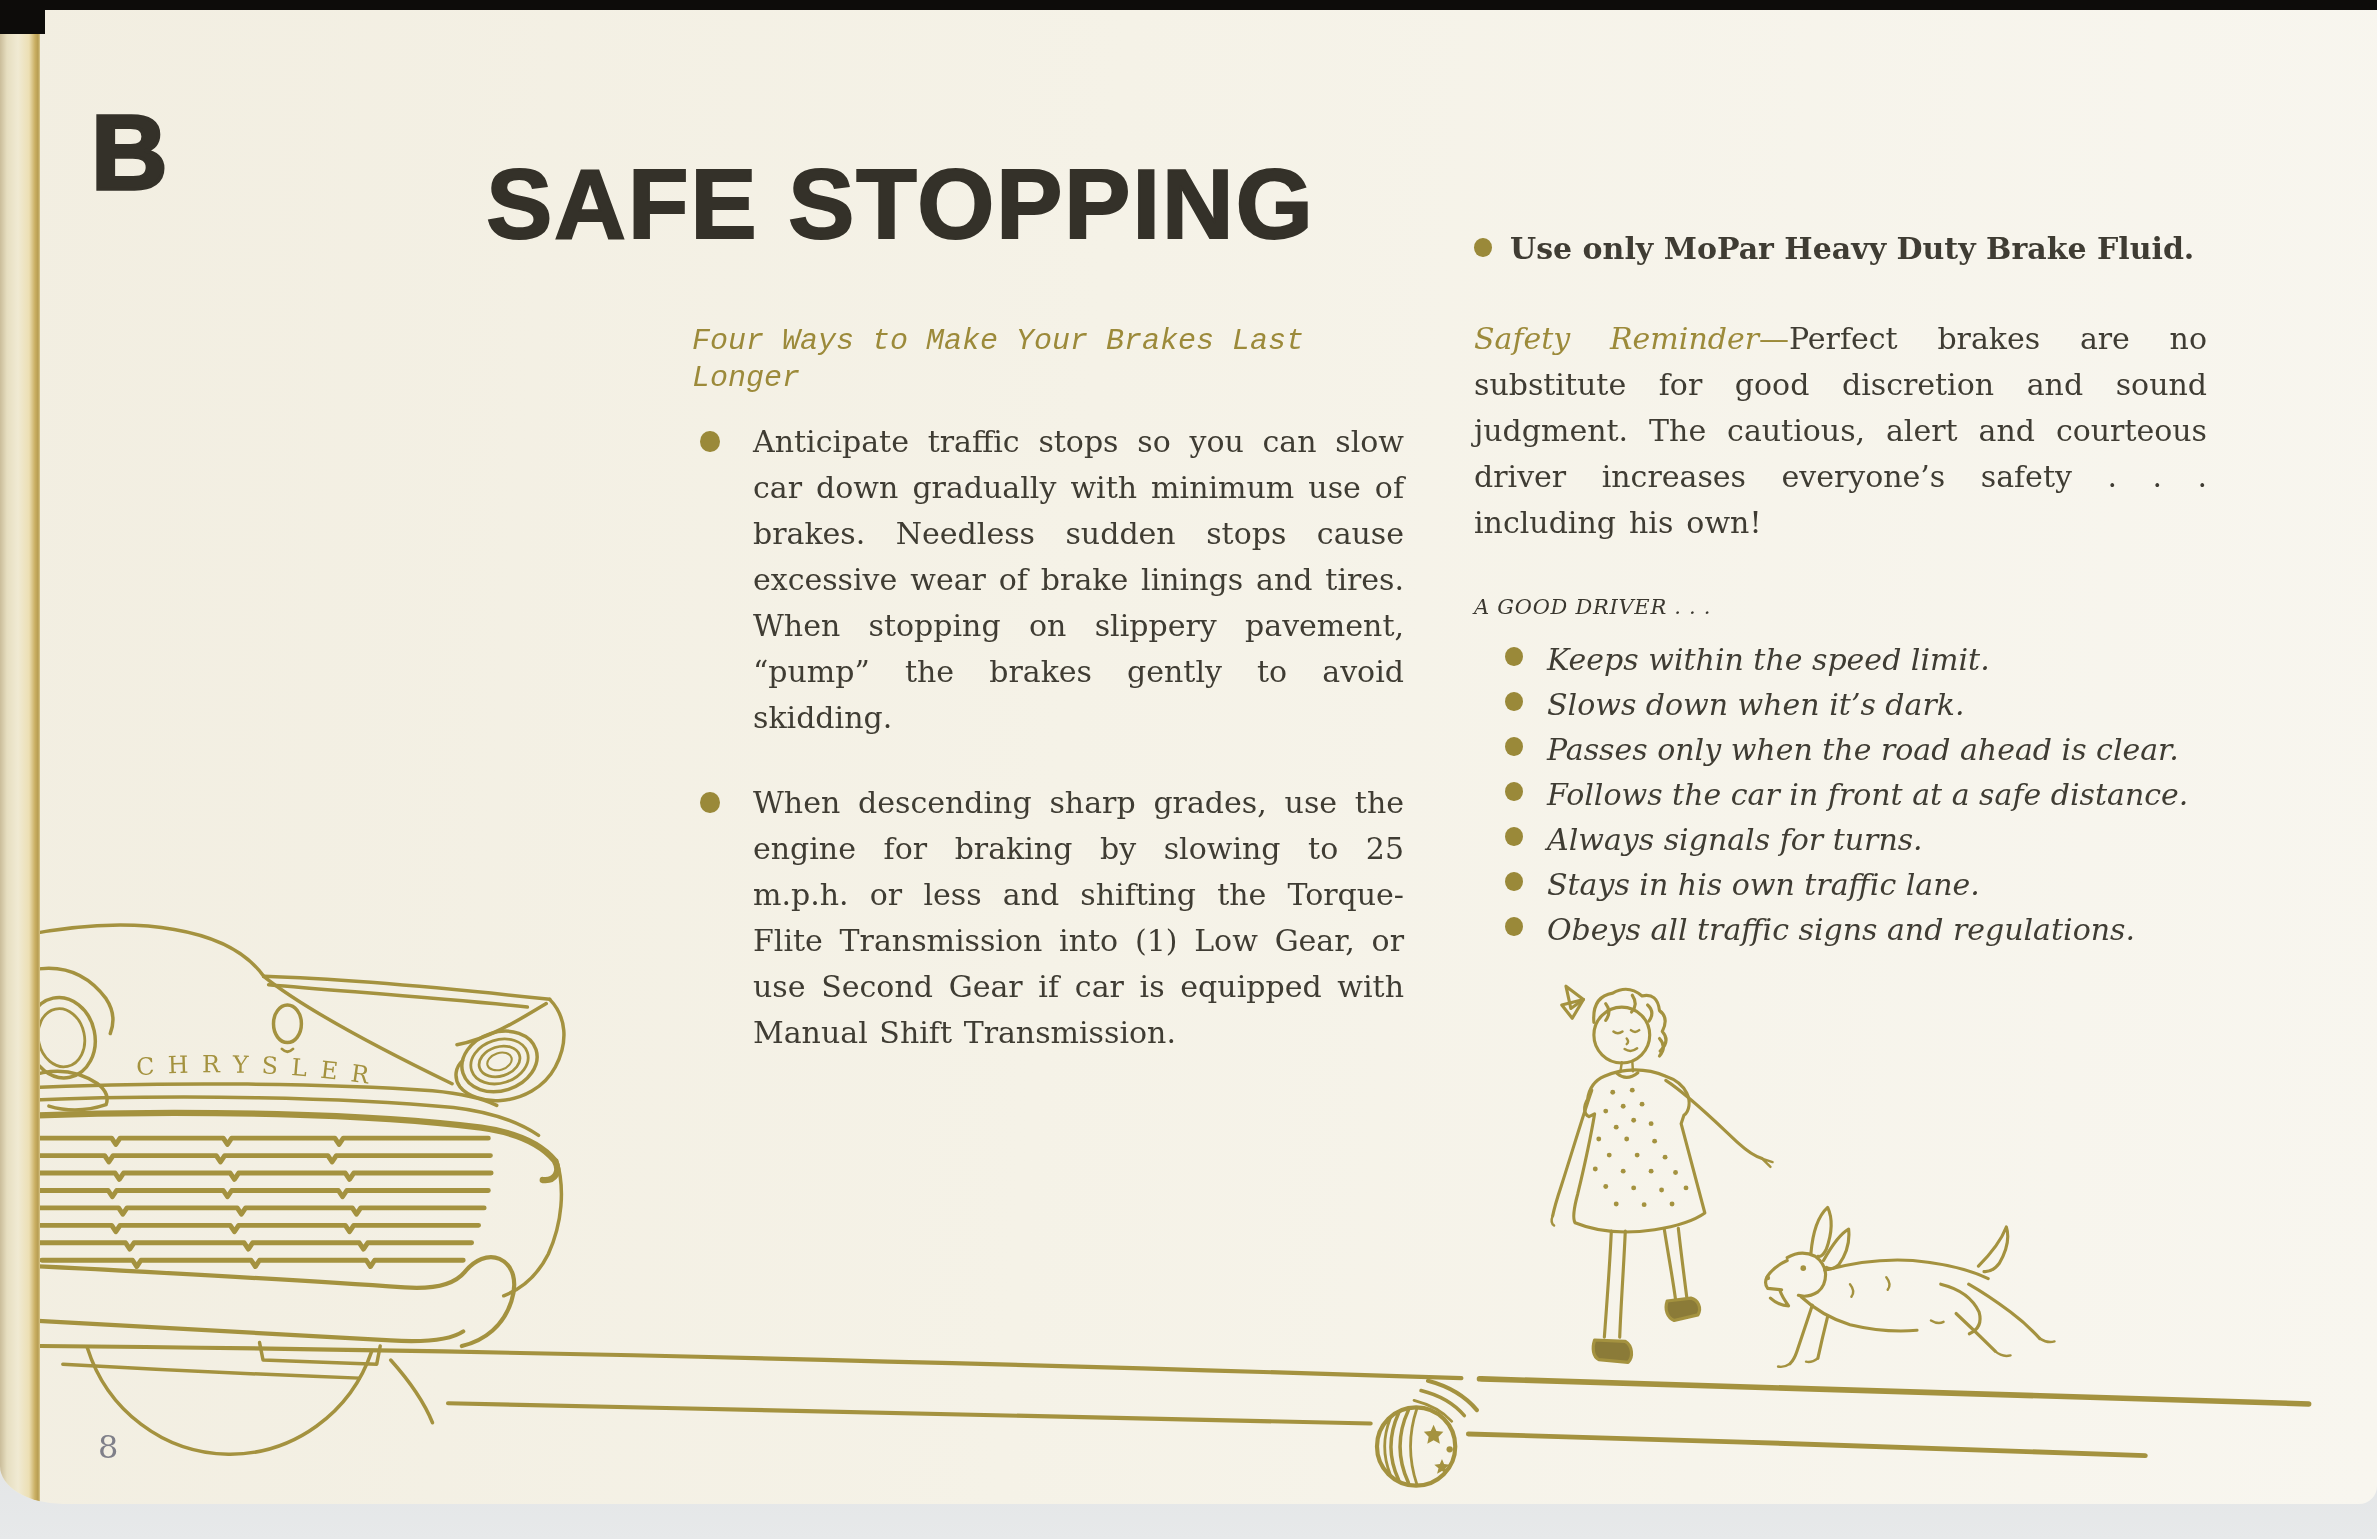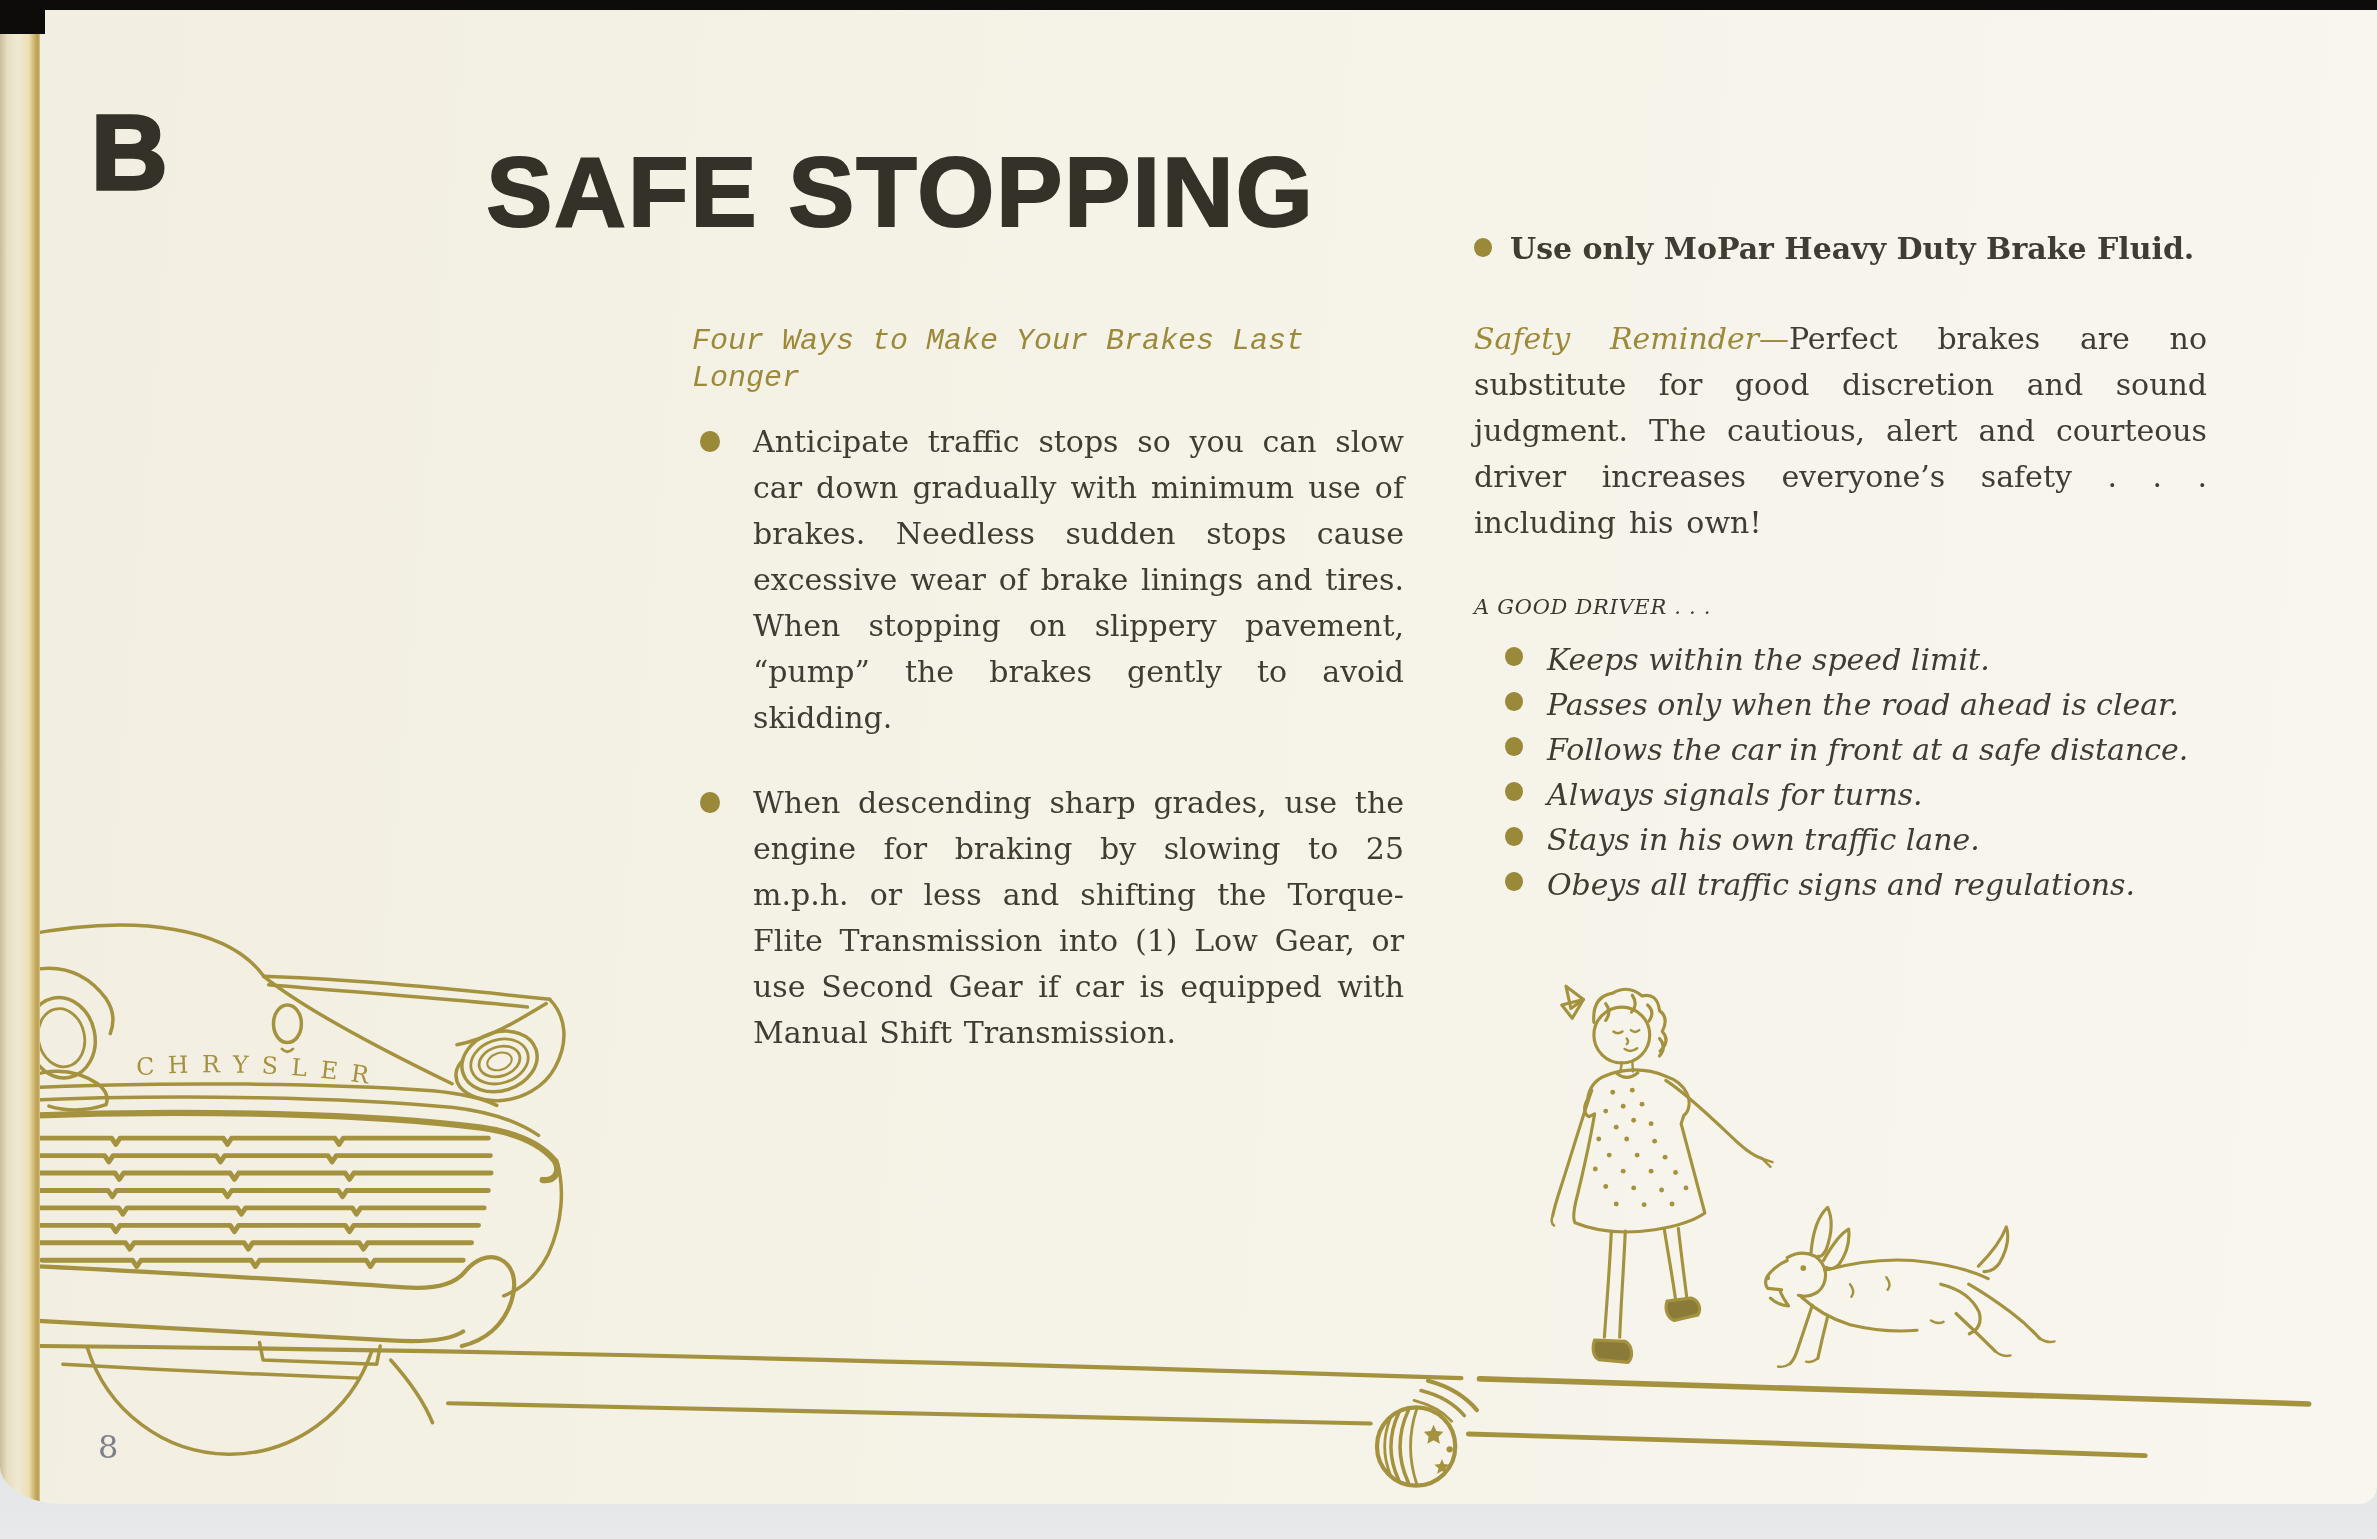--- a/index.html
+++ b/index.html
@@ -9,21 +9,21 @@
         background:linear-gradient(95deg,#f2eee1 0%,#f5f2e7 45%,#f8f6ef 100%);
         border-bottom-left-radius:63px 38px;border-bottom-right-radius:18px;overflow:hidden;}
   .edge-left{position:absolute;top:0;left:0;width:40px;height:100%;z-index:5;
         background:linear-gradient(90deg,#cabd9a 0px,#e6dec0 7px,#f0ead3 18px,#ecdfb4 29px,#caaf63 35px,#b79d52 38px,#d8c68b 40px);
         border-bottom-left-radius:63px 38px;}
   .top-notch{position:absolute;top:0;left:0;width:45px;height:34px;background:#0d0c0a;z-index:7;}
 
   .section-letter{position:absolute;left:91px;top:89px;z-index:3;
         font-family:"Liberation Sans","DejaVu Sans",sans-serif;font-weight:bold;
         font-size:106px;line-height:1;color:#343129;-webkit-text-stroke:3.5px #343129;}
-  .title{position:absolute;left:391px;top:132px;width:1019px;text-align:center;z-index:3;
+  .title{position:absolute;left:391px;top:144px;width:1019px;text-align:center;z-index:3;
         font-family:"Liberation Sans","DejaVu Sans",sans-serif;font-weight:bold;
         font-size:99px;line-height:1;letter-spacing:2.1px;color:#343129;-webkit-text-stroke:2.1px #343129;}
 
   .col-left{position:absolute;left:692px;top:313px;width:712px;z-index:3;}
   .col-heading{font-family:Liberation Mono, monospace;font-style:italic;
         font-size:30px;line-height:1.25;color:#9c8a3a;}
   .bullets{list-style:none;margin:0;padding:0;}
   .bullets li{position:relative;padding-left:61px;}
   .bullets li:nth-child(1){margin-top:21px;}
   .bullets li:nth-child(2){margin-top:39px;}
@@ -236,20 +236,21 @@
 
     <div class="col-right">
       <div class="top-bullet">
         <span class="dot"></span>
         <span class="top-bullet-text">Use only MoPar Heavy Duty Brake Fluid.</span>
       </div>
       <p class="reminder"><span class="olive-label">Safety Reminder</span><span class="olive-dash">—</span><span>Perfect brakes are no substitute for good discretion and sound judgment. The cautious, alert and courteous driver increases everyone’s safety . . . including his own!</span></p>
       <div class="gd-heading">A GOOD DRIVER . . .</div>
       <ul class="gd-list">
         <li><span class="dot"></span><span>Keeps within the speed limit.</span></li>
+        <li><span class="dot"></span><span>Slows down when it’s dark.</span></li>
         <li><span class="dot"></span><span>Passes only when the road ahead is clear.</span></li>
         <li><span class="dot"></span><span>Follows the car in front at a safe distance.</span></li>
         <li><span class="dot"></span><span>Always signals for turns.</span></li>
         <li><span class="dot"></span><span>Stays in his own traffic lane.</span></li>
         <li><span class="dot"></span><span>Obeys all traffic signs and regulations.</span></li>
       </ul>
     </div>
 
     <div class="page-number">8</div>
 

